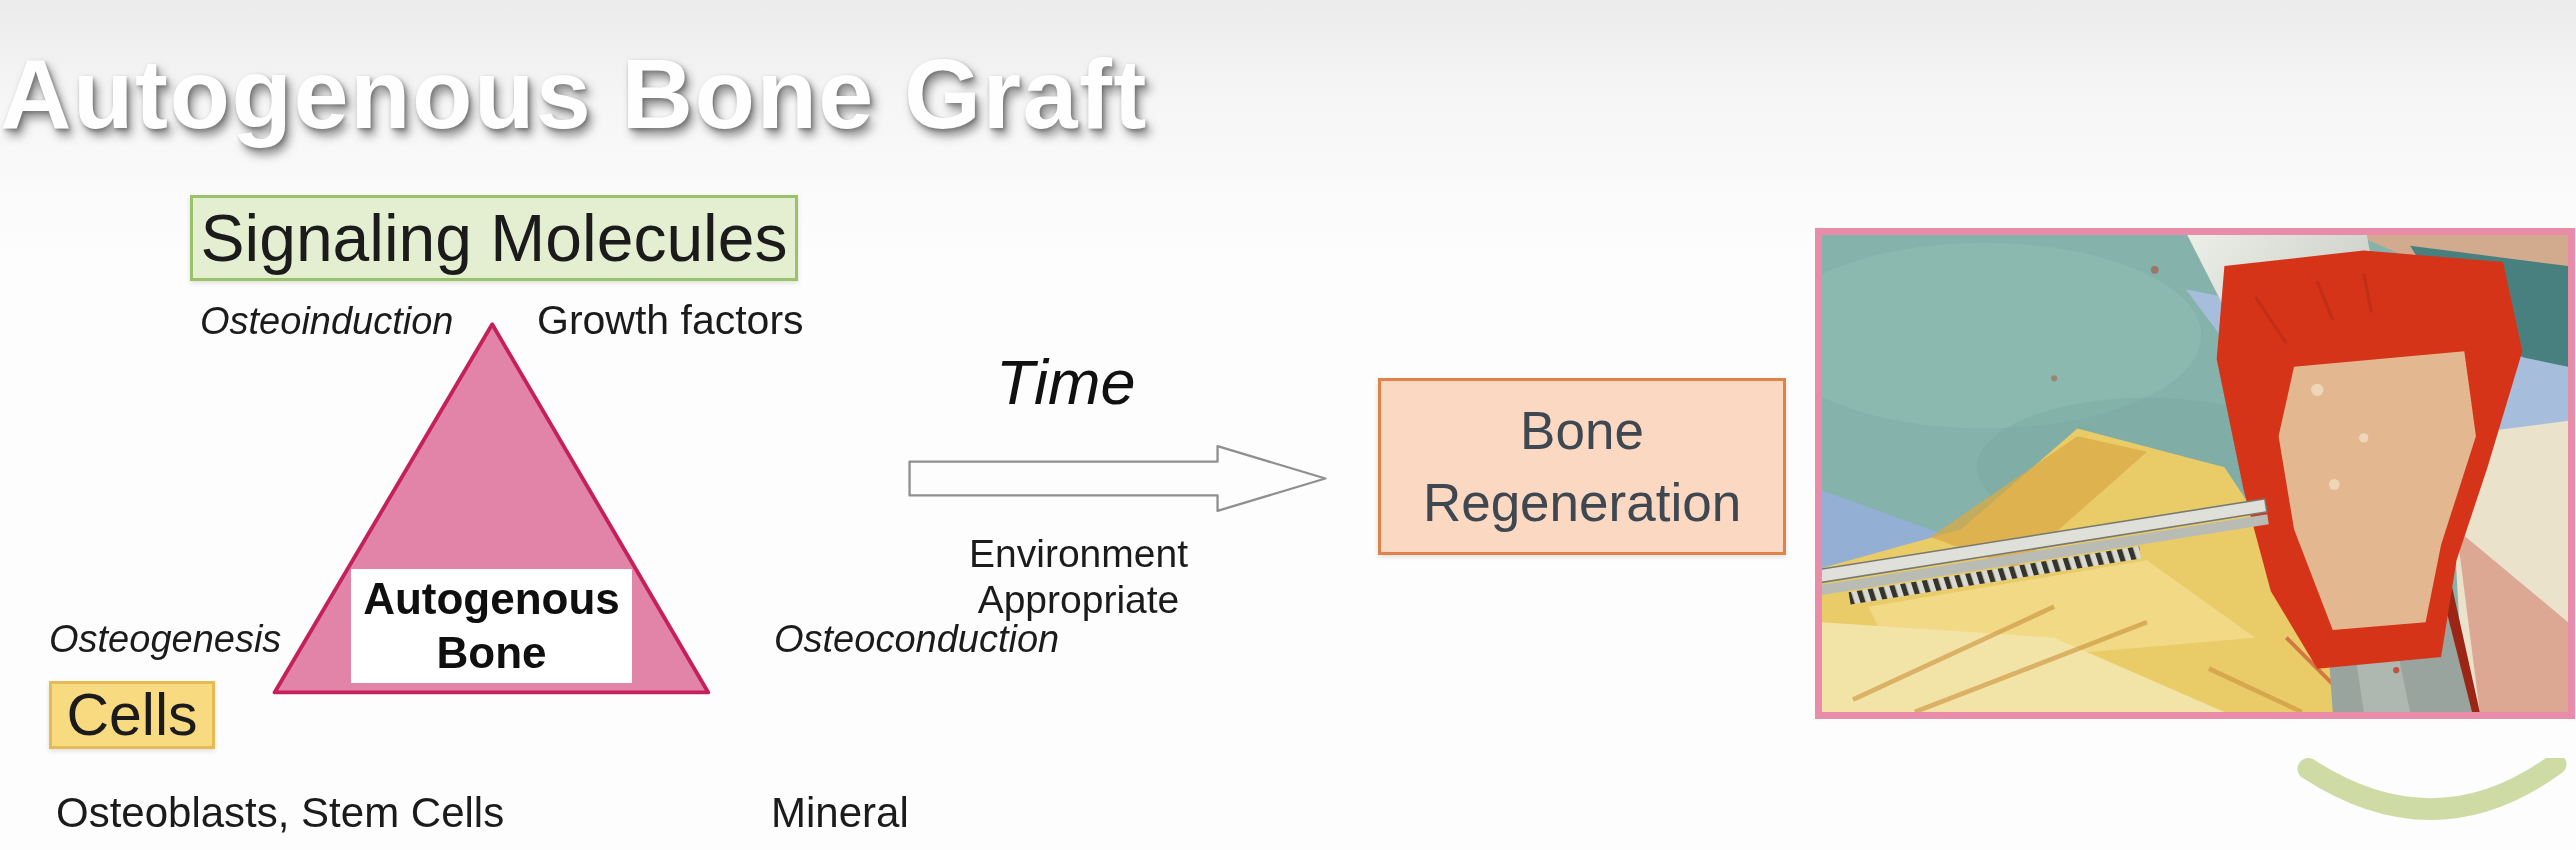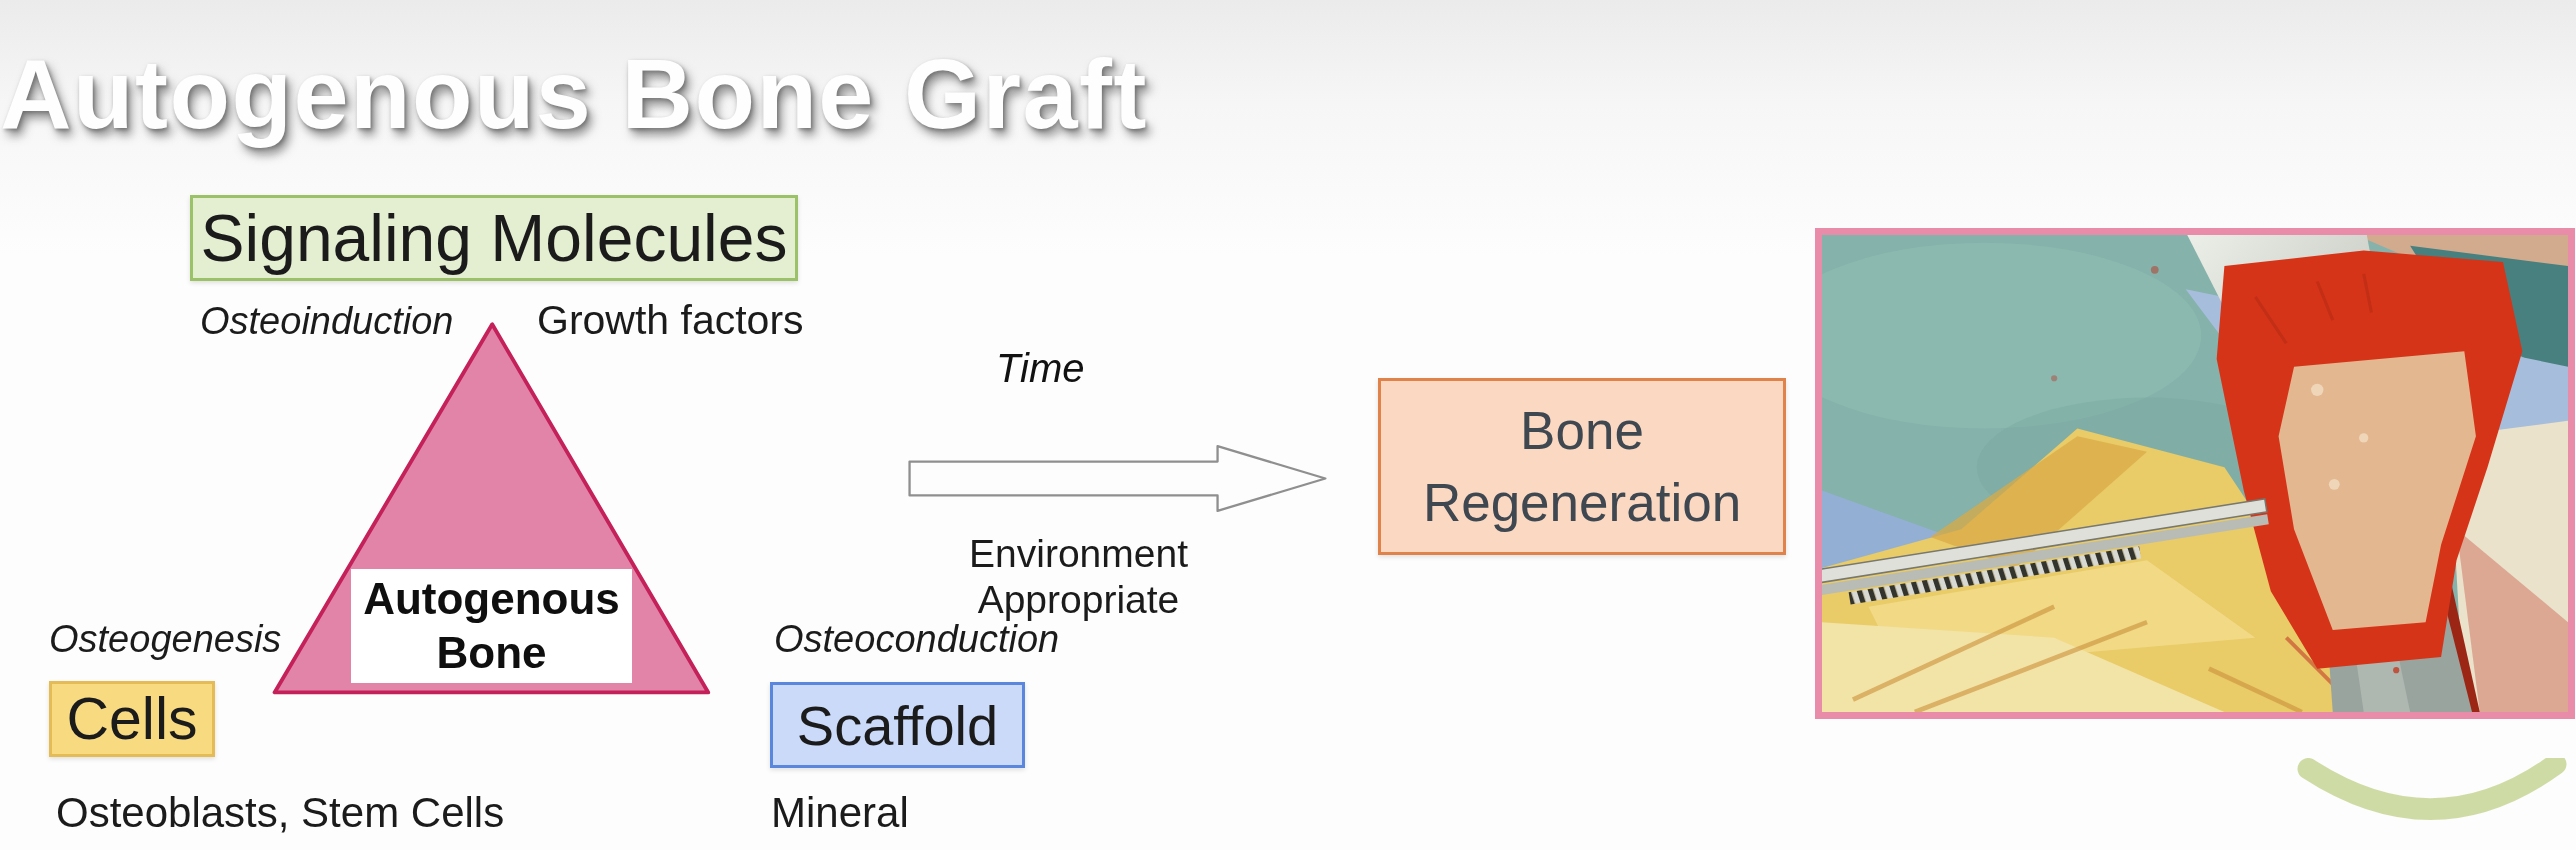--- a/index.html
+++ b/index.html
@@ -11,36 +11,36 @@
   .abs{position:absolute;box-sizing:border-box;}
   .page-title{
     left:0;right:0;top:37px;text-align:left;
     font-size:99px;font-weight:bold;letter-spacing:1.5px;color:var(--title-white,#fefefe);
     text-shadow:4.6px 7px 9.3px rgba(60,60,60,.55),1.5px 2.3px 3.9px rgba(60,60,60,.45);
     white-space:nowrap;
   }
   .node-box{display:flex;align-items:center;justify-content:center;border:3.1px solid;box-shadow:0 2.3px 4.6px rgba(0,0,0,.12);}
   .signaling{left:190px;top:195px;width:608px;height:86px;font-size:66px;
     background:var(--signaling-fill,#e4efd1);border-color:var(--signaling-border,#9bc169);}
-  .cells{left:49px;top:681px;width:166px;height:76px;font-size:59px;
+  .cells{left:49px;top:681px;width:166px;height:68px;font-size:59px;
     background:var(--cells-fill,#f8da81);border-color:var(--cells-border,#e5bb55);}
   .scaffold{left:770px;top:682px;width:255px;height:86px;font-size:56px;
     background:var(--scaffold-fill,#cbdaf8);border-color:var(--scaffold-border,#5b86dd);}
   .result{left:1378px;top:378px;width:408px;height:177px;flex-direction:column;
     font-size:53px;line-height:1.35;color:var(--result-text,#3f4750);border-width:3.9px;
     background:var(--result-fill,#fad8c1);border-color:var(--result-border,#e0834b);}
   .mech{font-style:italic;font-size:38px;white-space:nowrap;}
   .example{font-size:41px;white-space:nowrap;}
   .sub{font-size:42px;white-space:nowrap;}
   .tri-svg{left:263px;top:315px;width:463px;height:386px;}
   .tri-shape{fill:var(--triangle-fill,#e284a8);stroke:var(--triangle-border,#c42059);stroke-width:5;stroke-linejoin:round;}
   .auto-box{left:351px;top:569px;width:281px;height:114px;background:#ffffff;
     display:flex;flex-direction:column;align-items:center;justify-content:center;
     font-weight:bold;font-size:44px;line-height:1.22;color:#0f0f0f;text-align:center;}
-  .time-label{left:996px;top:346px;font-size:40px;font-style:italic;color:#111;}
+  .time-label{left:996px;top:346px;font-size:63px;font-style:italic;color:#111;}
   .arrow-svg{left:903px;top:440px;width:432px;height:77px;}
   .arrow-shape{fill:#fdfdfd;stroke:var(--arrow-outline,#8f8f8f);stroke-width:3;stroke-linejoin:round;}
   .appr{left:958px;top:531px;width:241px;text-align:center;font-size:39px;line-height:1.18;}
   .photo-frame{left:1815px;top:228px;width:760px;height:491px;z-index:1;
     border:7.7px solid var(--photo-frame-pink,#e98ca9);background:#85b2aa;overflow:hidden;}
   .photo-frame svg{display:block;width:100%;height:100%;}
   .watermark{left:2045px;top:661px;z-index:5;font-size:120px;font-weight:bold;
     letter-spacing:-3.9px;line-height:1;white-space:nowrap;}
   .wm-dental{color:var(--watermark-blue,#8aa3c5);opacity:.85;}
   .wm-xp{color:var(--watermark-green,#ccd9a0);opacity:.95;}
@@ -69,23 +69,20 @@
     <span>Bone</span>
   </div>
 
   <div class="abs mech" style="left:49px;top:618px;">Osteogenesis</div>
   <div class="abs node-box cells">
     <span>Cells</span>
   </div>
   <div class="abs sub" style="left:56px;top:789px;">Osteoblasts, Stem Cells</div>
 
   <div class="abs mech" style="left:774px;top:618px;">Osteoconduction</div>
-  <div class="abs node-box scaffold">
-    <span>Scaffold</span>
-  </div>
   <div class="abs sub" style="left:771px;top:789px;">Mineral</div>
 
   <div class="abs time-label">Time</div>
   <svg class="abs arrow-svg" viewBox="0 0 560 100">
     <polygon class="arrow-shape" points="8,28 408,28 408,8 548,50 408,92 408,72 8,72"></polygon>
   </svg>
   <div class="abs appr">
     <span>Environment</span><br>
     <span>Appropriate</span>
   </div>

